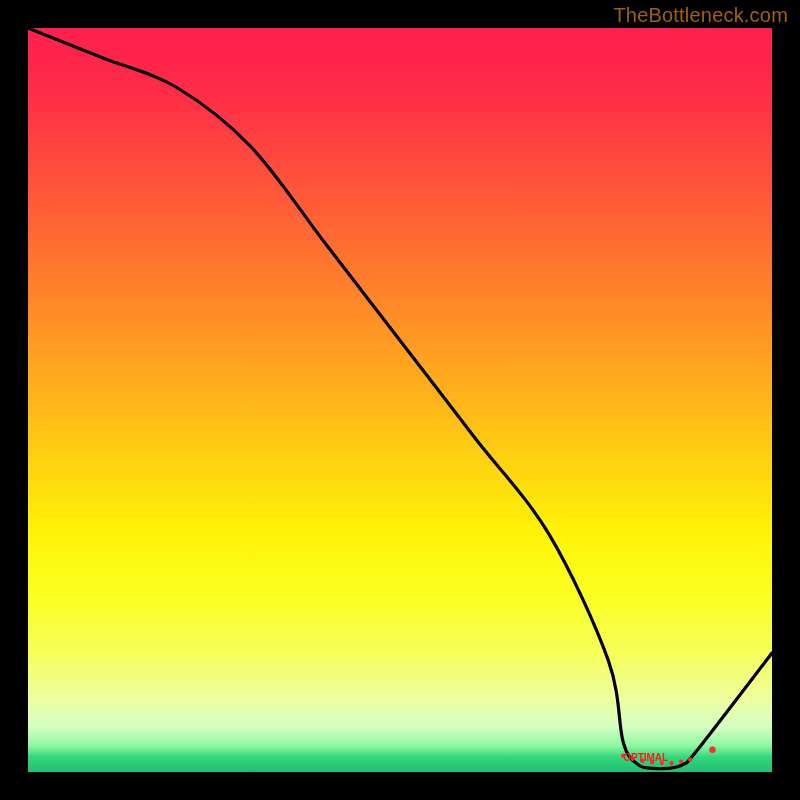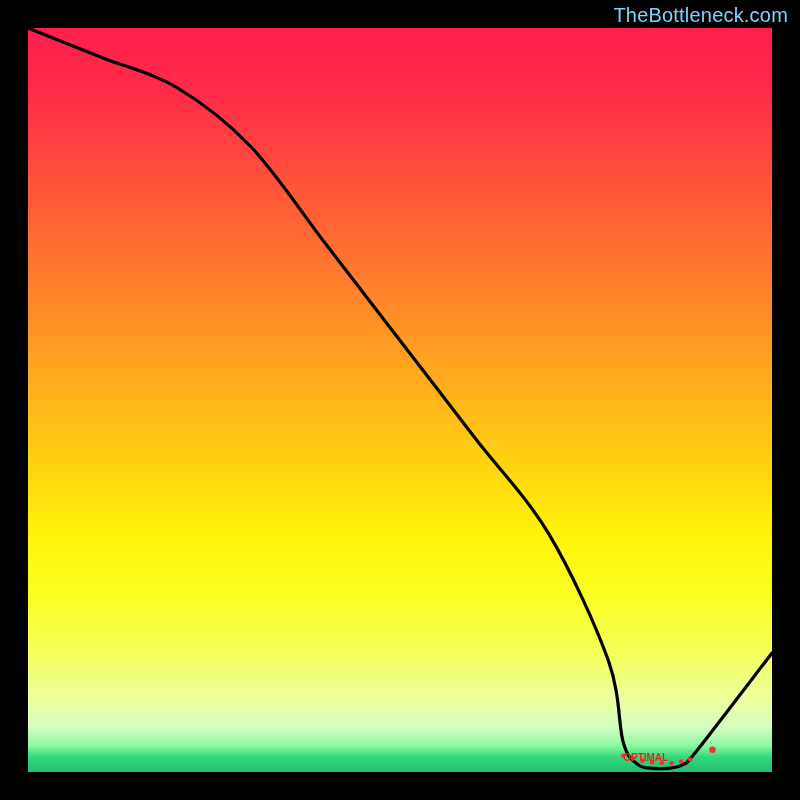--- a/index.html
+++ b/index.html
@@ -14,21 +14,21 @@
   .stage {
     position: relative;
     width: 800px;
     height: 800px;
     background: #000;
   }
   .watermark {
     position: absolute;
     top: 4px;
     right: 12px;
-    color: #7dd3fc;
+    color: #a16207;
     font-size: 20px;
     font-weight: 500;
     letter-spacing: 0.2px;
     z-index: 5;
   }
   .plot-frame {
     position: absolute;
     left: 28px;
     top: 28px;
     width: 744px;

